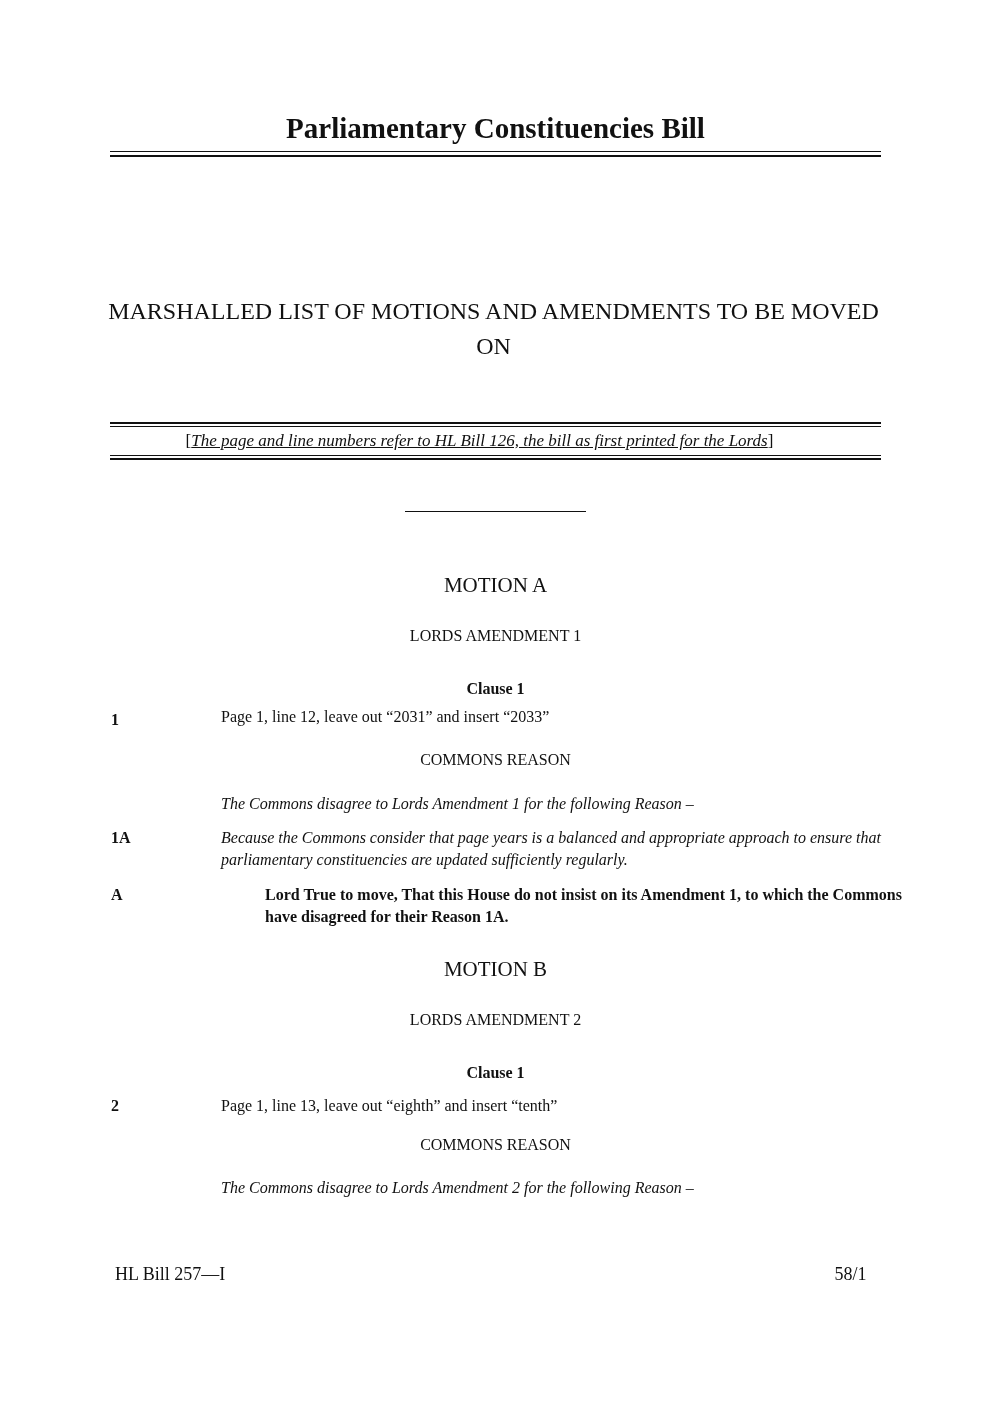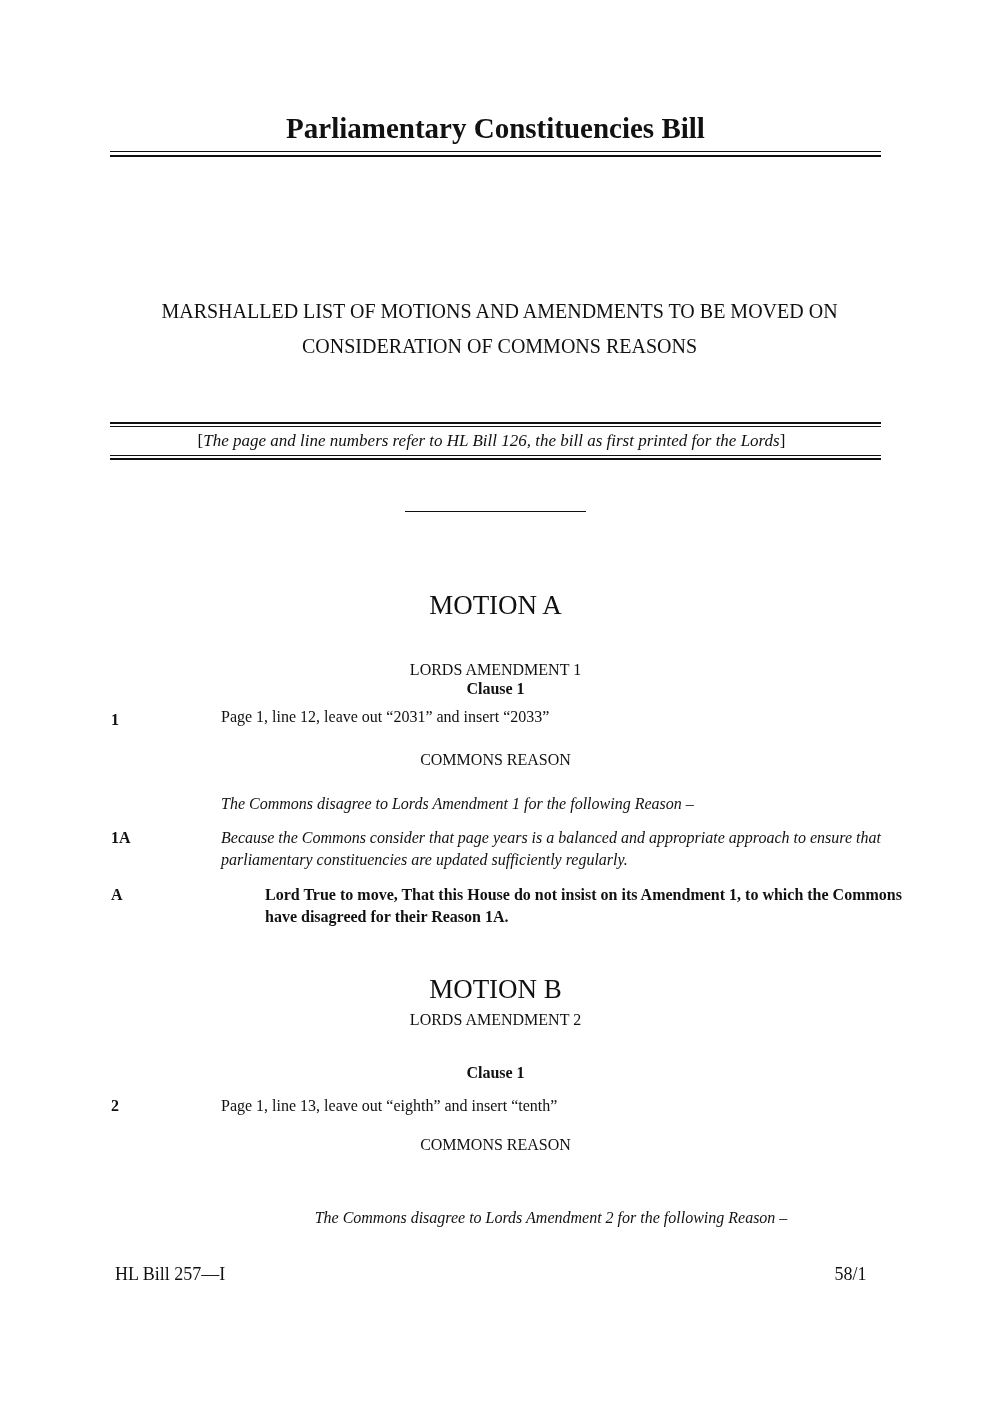--- a/index.html
+++ b/index.html
@@ -2,66 +2,65 @@
 <html><head>
 <meta charset="utf-8">
 <style>
   html, body { margin:0; padding:0; background:#fff; }
   body { width:991px; height:1403px; position:relative; font-family:"Liberation Serif", "DejaVu Serif", serif; color:#111; }
   .abs { position:absolute; }
   .center { text-align:center; }
   .title { top:112px; left:110px; width:771px; font-size:29px; font-weight:bold; }
   .rule-thin { position:absolute; height:1px; background:#111; }
   .rule-thick { position:absolute; height:2px; background:#111; }
-  .subtitle { top:294px; left:114px; width:771px; font-size:20px; line-height:35px; }
-  .note { top:431px; left:106px; width:771px; font-size:17px; font-style:italic; }
+  .subtitle { top:294px; left:108px; width:771px; font-size:24px; line-height:35px; }
+  .note { top:431px; left:94px; width:771px; font-size:17px; font-style:italic;text-decoration:underline; }
   .note .up { font-style:normal; }
-  .motion { left:110px; width:771px; font-size:27px;margin-top:17px; }
+  .motion { left:110px; width:771px; font-size:21px; }
   .amend { left:110px; width:771px; font-size:16px; }
   .clause { left:110px; width:771px; font-size:16px; font-weight:bold; }
   .num { left:111px; font-size:16px; font-weight:bold; }
   .txt { left:221px; width:660px; font-size:16px; line-height:22px; }
   .ital { font-style:italic; }
   .bold { font-weight:bold;margin-left:44px; }
   .footer { top:1264px; font-size:18px; }
 </style>
 </head>
 <body>
 
 <div class="abs center title">Parliamentary Constituencies Bill</div>
 <div class="rule-thin" style="top:151px;left:110px;width:771px;"></div>
 <div class="rule-thick" style="top:155px;left:110px;width:771px;"></div>
 
 <div class="abs center subtitle">
   <div>MARSHALLED LIST OF MOTIONS AND AMENDMENTS TO BE MOVED ON</div>
-  <div>CONSIDERATION OF COMMONS REASONS</div>
 </div>
 
 <div class="rule-thick" style="top:422px;left:110px;width:771px;"></div>
 <div class="rule-thin" style="top:426px;left:110px;width:771px;"></div>
 <div class="abs center note"><span class="up">[</span><span>The page and line numbers refer to HL Bill 126, the bill as first printed for the Lords</span><span class="up">]</span></div>
 <div class="rule-thin" style="top:455px;left:110px;width:771px;"></div>
 <div class="rule-thick" style="top:458px;left:110px;width:771px;"></div>
 
 <div class="rule-thin" style="top:511px;left:405px;width:181px;"></div>
 
 <div class="abs center motion" style="top:573px;">MOTION A</div>
-<div class="abs center amend" style="top:661px;">LORDS AMENDMENT 1</div>
+<div class="abs center amend" style="top:627px;">LORDS AMENDMENT 1</div>
 <div class="abs center clause" style="top:680px;">Clause 1</div>
 <div class="abs num" style="top:711px;">1</div>
 <div class="abs txt" style="top:706px;">Page 1, line 12, leave out “2031” and insert “2033”</div>
 <div class="abs center amend" style="top:751px;">COMMONS REASON</div>
 <div class="abs txt ital" style="top:793px;">The Commons disagree to Lords Amendment 1 for the following Reason –</div>
 <div class="abs num" style="top:829px;">1A</div>
 <div class="abs txt ital" style="top:827px;">Because the Commons consider that page years is a balanced and appropriate approach to ensure that parliamentary constituencies are updated sufficiently regularly.</div>
 <div class="abs num" style="top:886px;">A</div>
 <div class="abs txt bold" style="top:884px;">Lord True to move, That this House do not insist on its Amendment 1, to which the Commons have disagreed for their Reason 1A.</div>
 
 <div class="abs center motion" style="top:957px;">MOTION B</div>
 <div class="abs center amend" style="top:1011px;">LORDS AMENDMENT 2</div>
 <div class="abs center clause" style="top:1064px;">Clause 1</div>
 <div class="abs num" style="top:1097px;">2</div>
 <div class="abs txt" style="top:1095px;">Page 1, line 13, leave out “eighth” and insert “tenth”</div>
 <div class="abs center amend" style="top:1136px;">COMMONS REASON</div>
-<div class="abs txt ital" style="top:1207px;text-align:center;">The Commons disagree to Lords Amendment 2 for the following Reason –</div>
+<div class="abs txt ital" style="top:1177px;">The Commons disagree to Lords Amendment 2 for the following Reason –</div>
 
 <div class="abs footer" style="left:115px;">HL Bill 257—I</div>
 <div class="abs footer" style="left:820px;width:61px;text-align:center;">58/1</div>
 
 </body></html>

